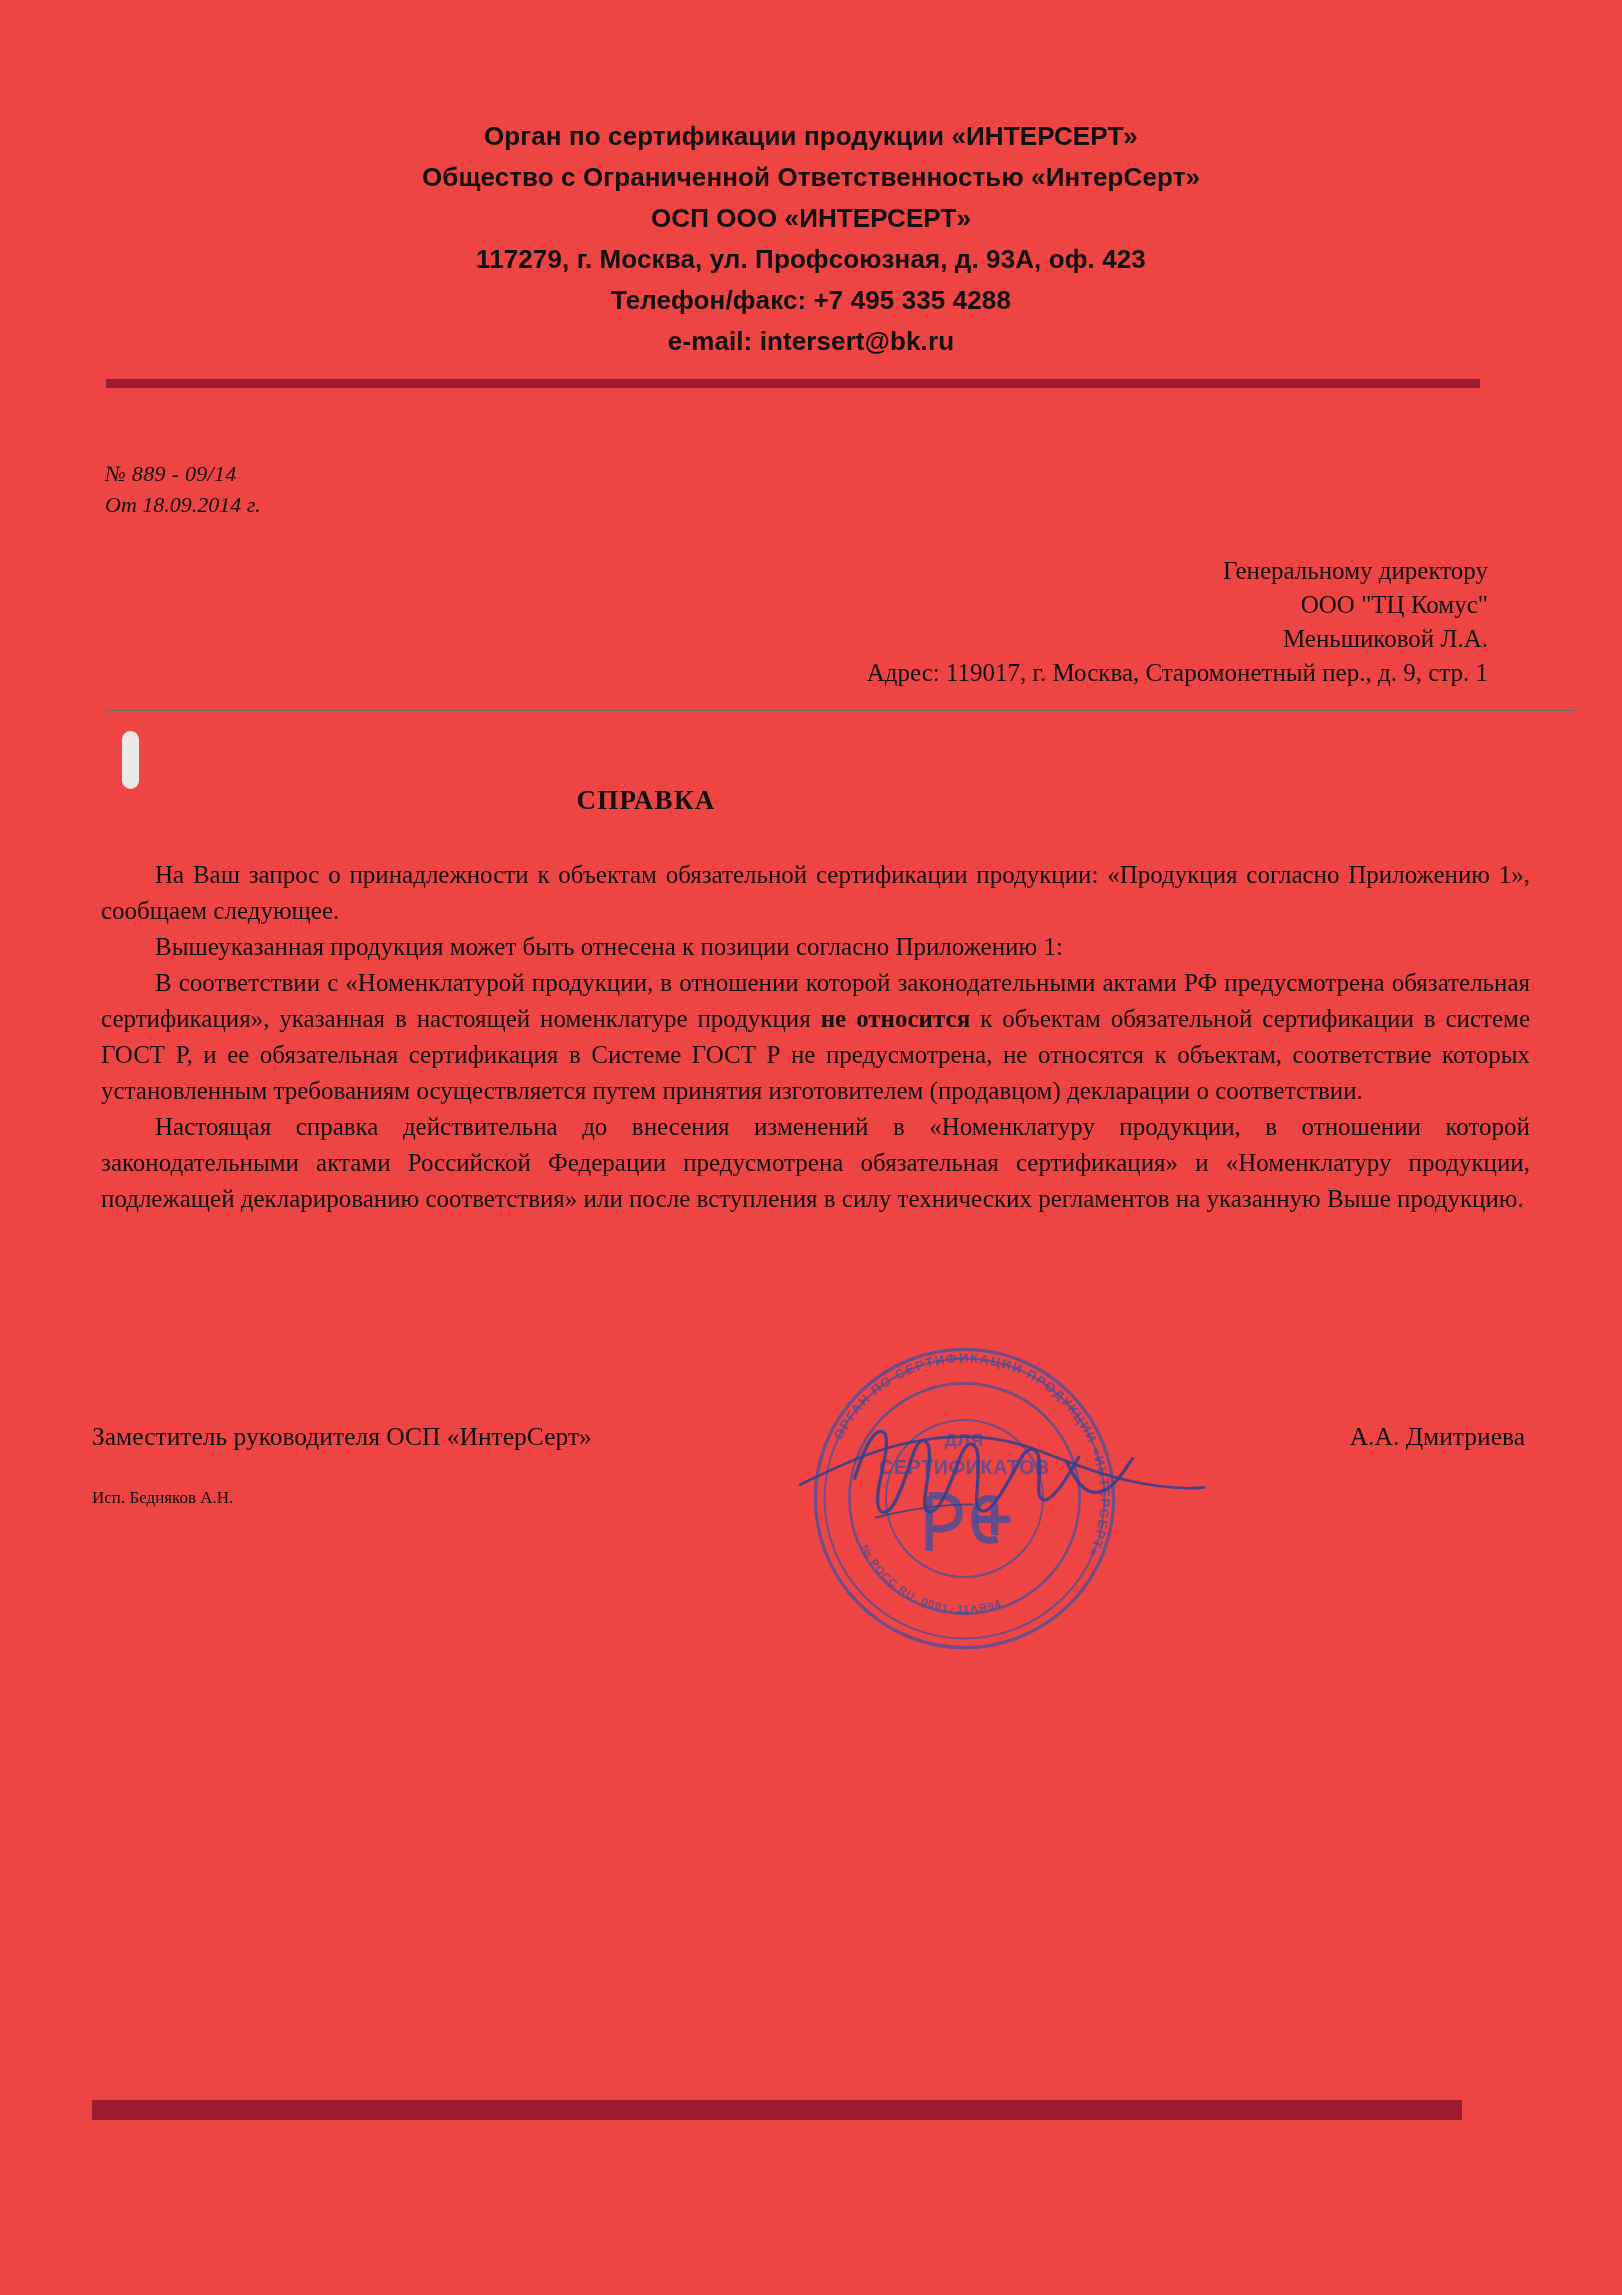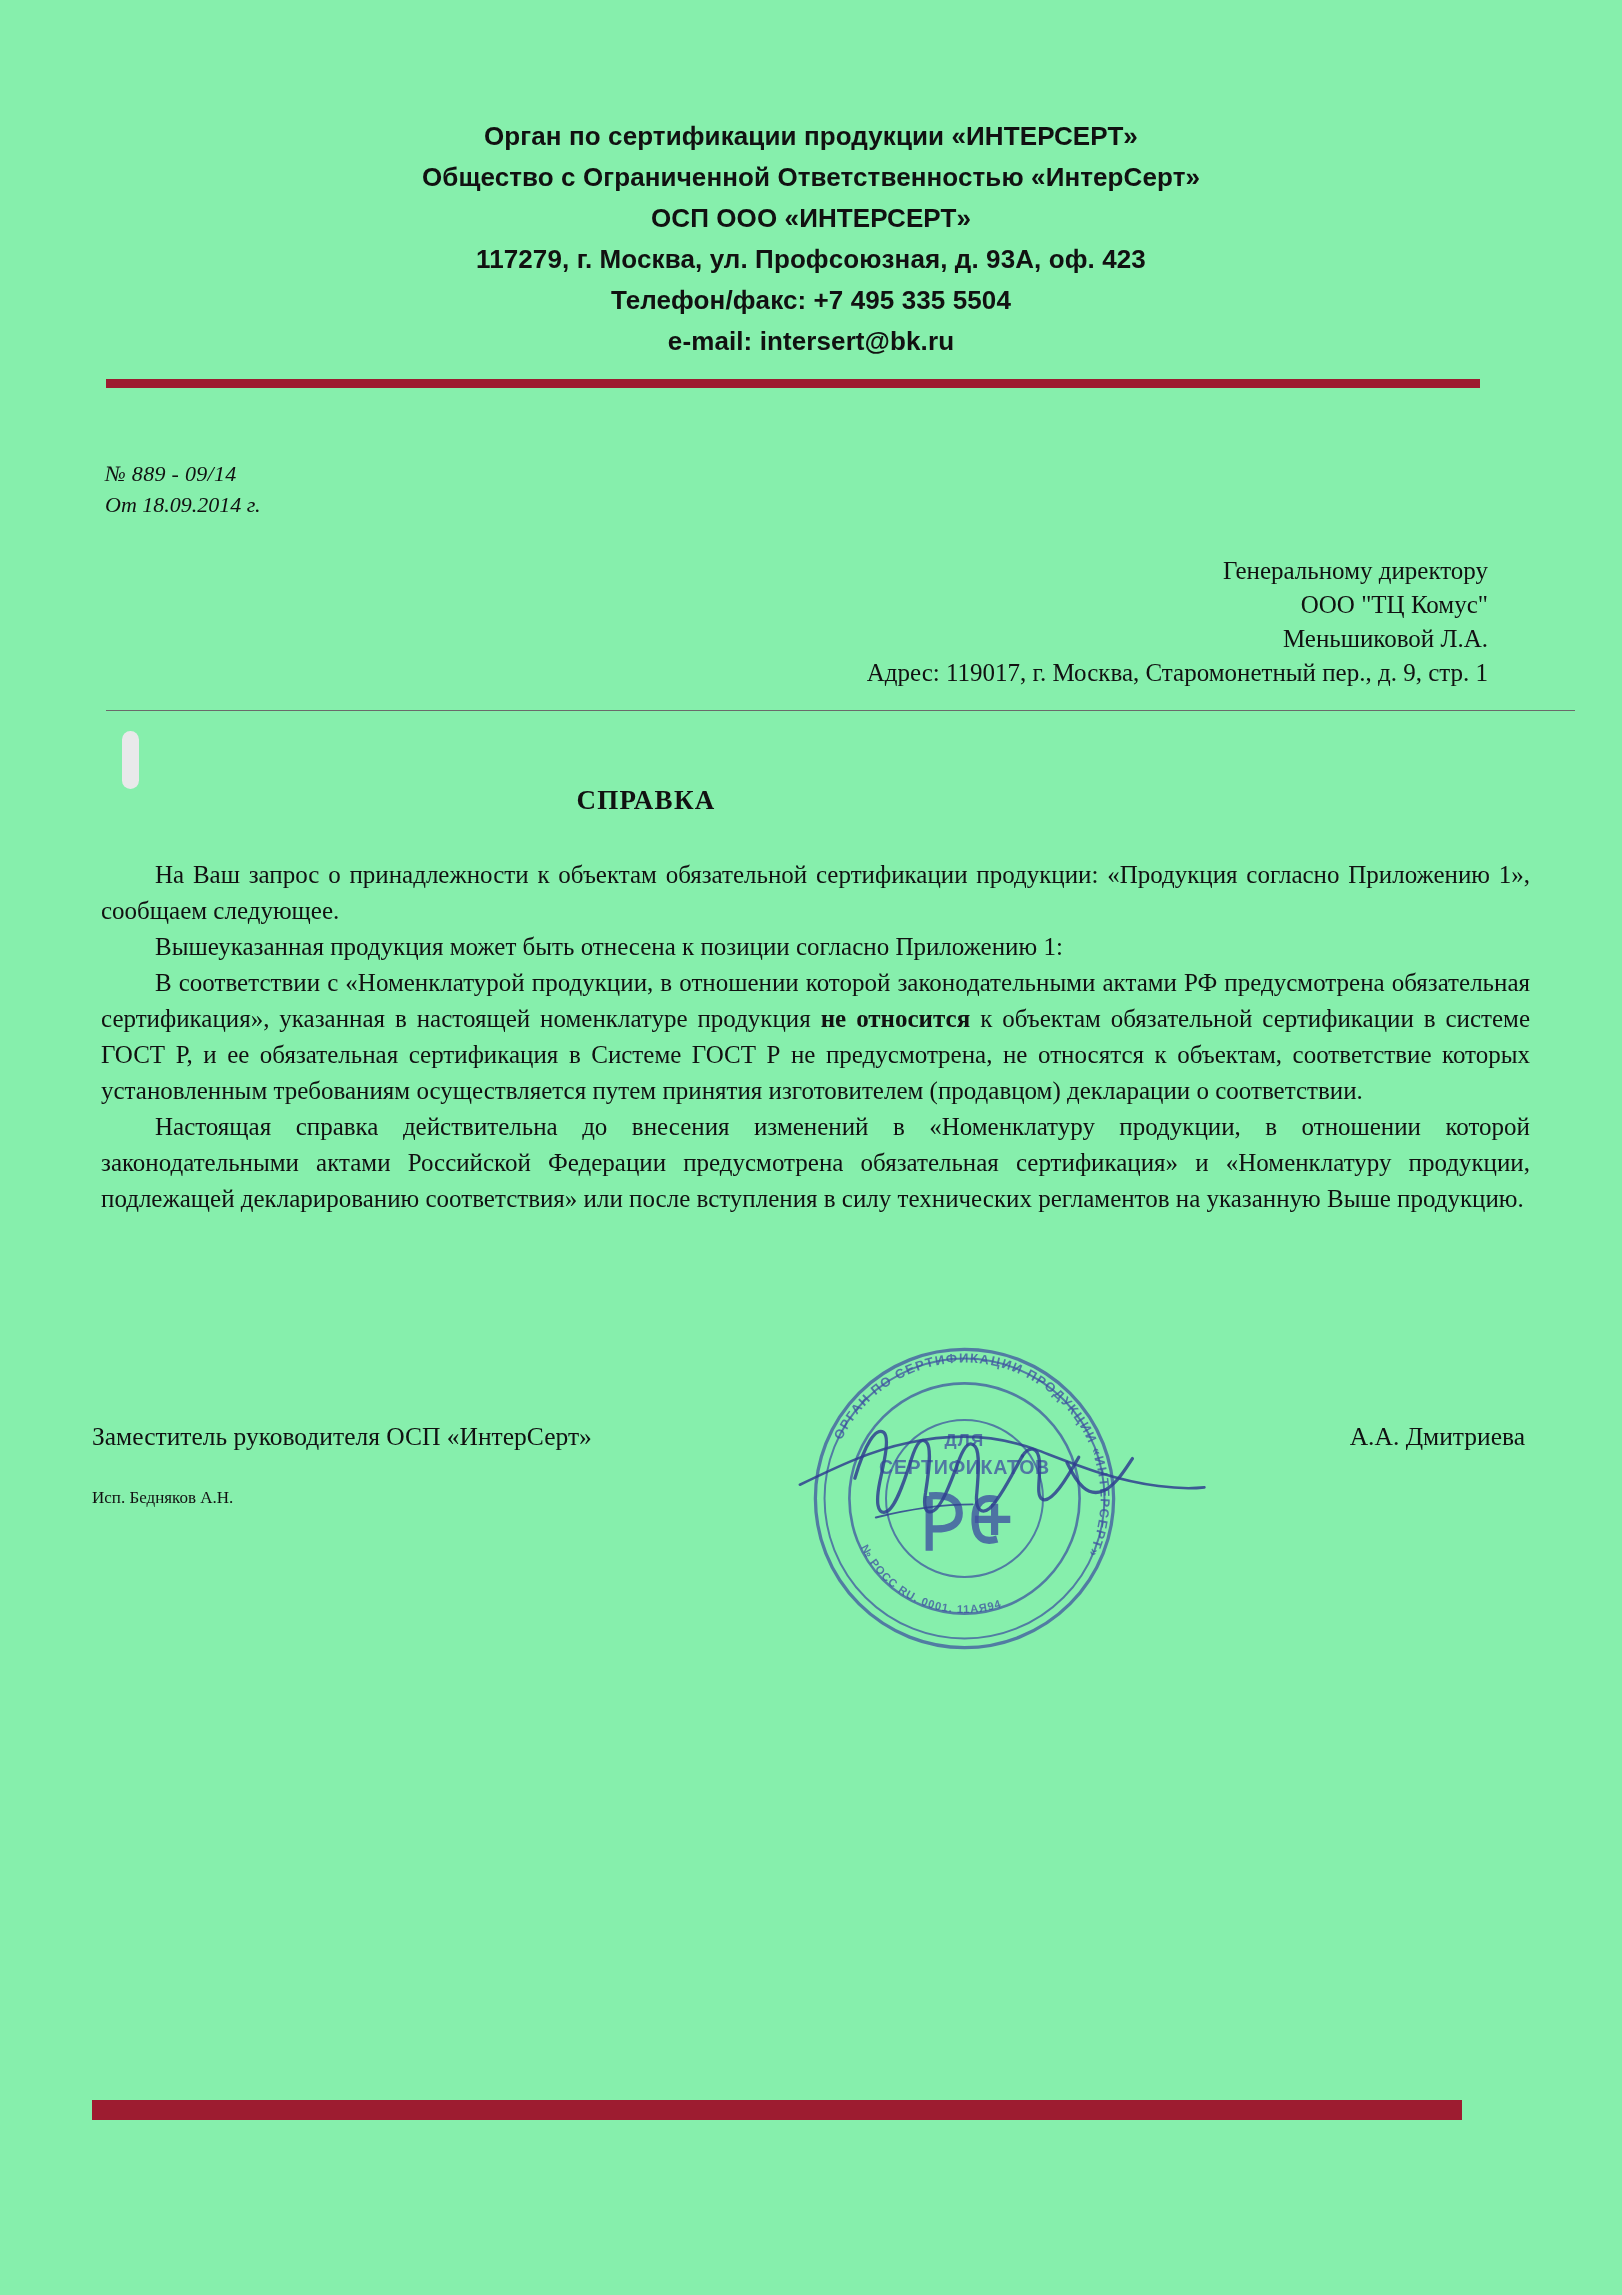--- a/index.html
+++ b/index.html
@@ -12,21 +12,21 @@
     height: 2295px;
     position: relative;
     font-family: "Liberation Serif", serif;
     color: #111111;
     overflow: hidden;
   }
 
   .page {
     position: absolute;
     inset: 0;
-    background: #86efac;
+    background: #ef4444;
   }
 
   
   .letterhead {
     position: absolute;
     left: 0;
     top: 116px;
     width: 1622px;
     text-align: center;
   }
@@ -191,21 +191,21 @@
 </head>
 <body>
 
 <div class="page">
 
   <div class="letterhead">
     <div class="lh-line">Орган по сертификации продукции «ИНТЕРСЕРТ»</div>
     <div class="lh-line">Общество с Ограниченной Ответственностью  «ИнтерСерт»</div>
     <div class="lh-line">ОСП ООО «ИНТЕРСЕРТ»</div>
     <div class="lh-line">117279, г. Москва, ул. Профсоюзная, д. 93А, оф. 423</div>
-    <div class="lh-line">Телефон/факс: +7 495 335 5504</div>
+    <div class="lh-line">Телефон/факс: +7 495 335 4288</div>
     <div class="lh-line">e-mail: intersert@bk.ru</div>
   </div>
 
   <div class="rule-top"></div>
 
   <div class="refblock">
     <div class="ref-no">№   889 - 09/14</div>
     <div class="ref-date">От 18.09.2014 г.</div>
   </div>
 

